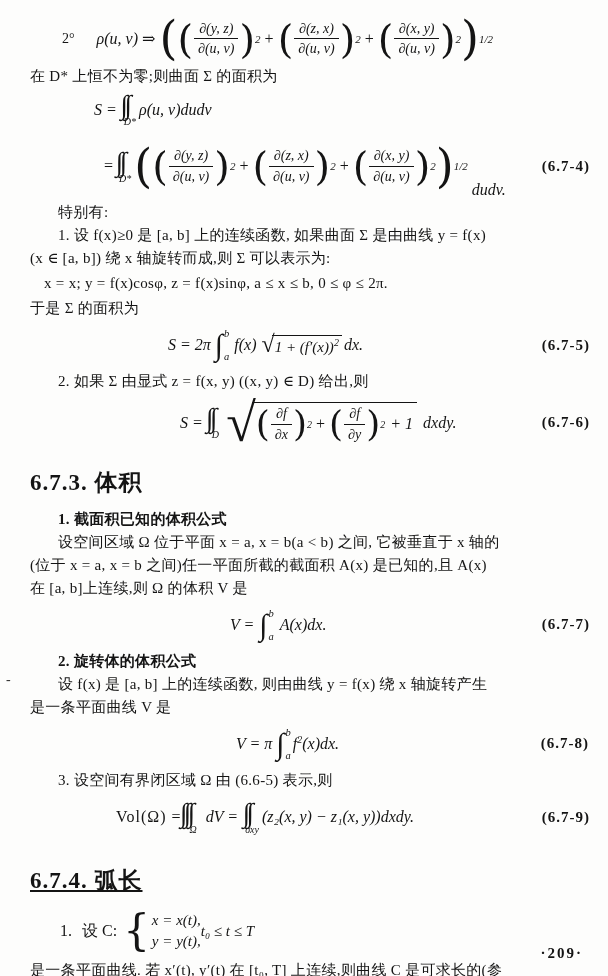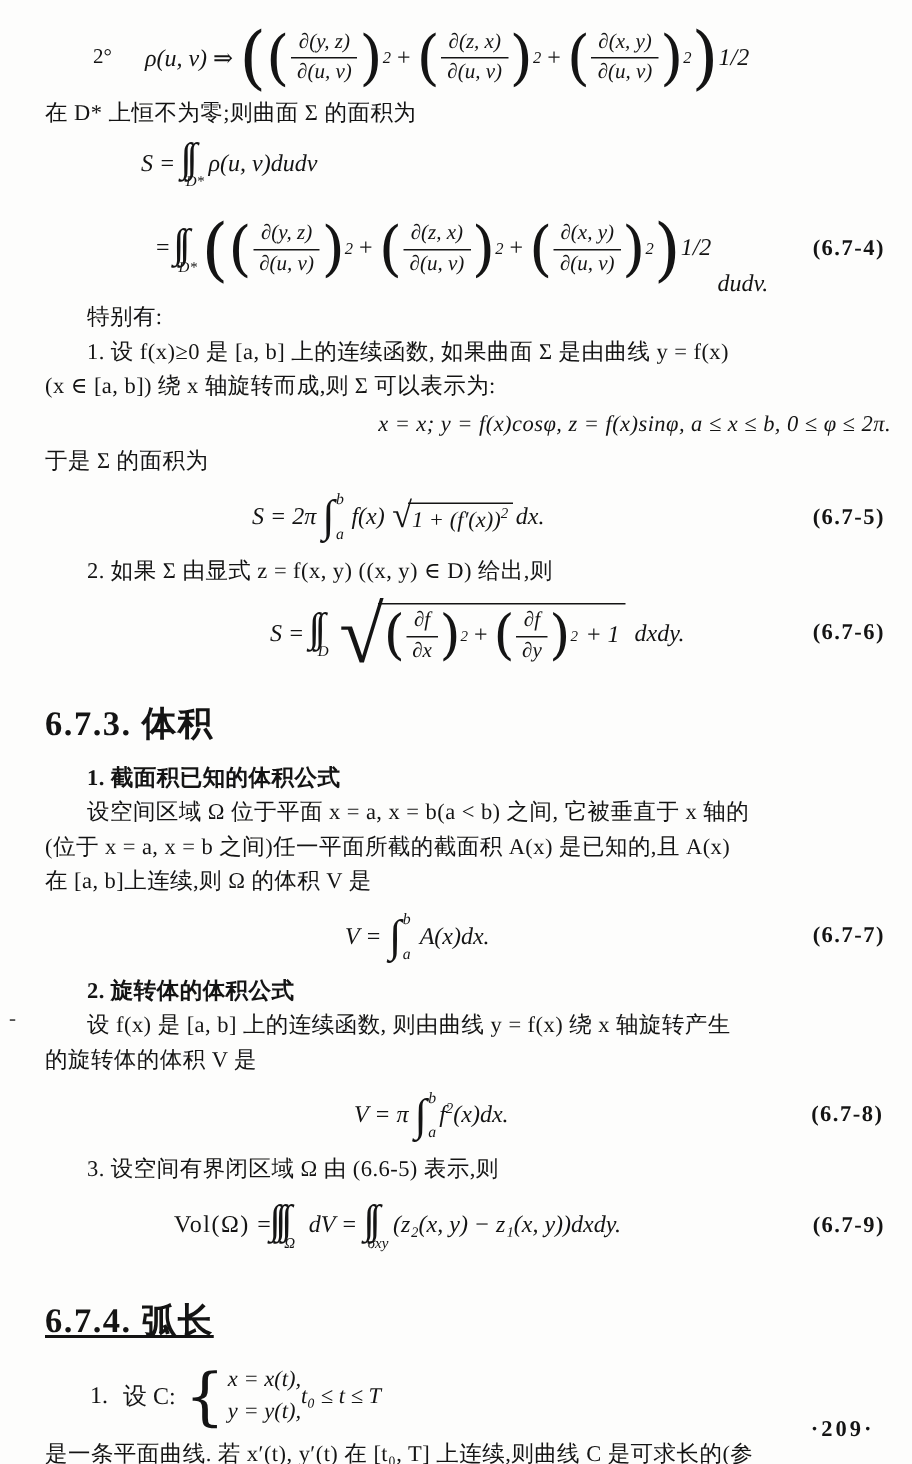--- a/index.html
+++ b/index.html
@@ -10,21 +10,21 @@
     font-family:"Liberation Serif","DejaVu Serif",serif;
     color:#141414;
     overflow:hidden;
     box-sizing:border-box;
     padding:16px 14px 0 30px;
   }
   .ln{font-size:15px;line-height:23px;white-space:nowrap;letter-spacing:0.3px;}
   .ind{padding-left:28px;}
   .ind2{padding-left:14px;}
   .hd{font-size:23px;font-weight:bold;letter-spacing:1px;margin:14px 0 10px 0;white-space:nowrap;}
-  .it{font-style:italic;text-align:right;}
+  .it{}
   .bold{font-weight:bold;}
 
   
   .disp{display:flex;align-items:center;white-space:nowrap;margin:6px 0;}
   .disp .eqc-left{margin:0;display:inline-flex;align-items:center;white-space:nowrap;}
   .tag{margin-left:auto;font-weight:bold;font-size:15px;letter-spacing:1px;padding-right:4px;}
 
   .m{font-style:italic;font-size:16px;}
   .mu{font-style:normal;font-size:16px;}
   .mlabel{font-style:normal;font-size:14px;margin-right:22px;}
@@ -32,21 +32,21 @@
   
   .frac{display:inline-block;text-align:center;vertical-align:middle;font-style:italic;font-size:14px;line-height:1.25;margin:0 1px;}
   .frac .num{display:block;border-bottom:1.4px solid #141414;padding:0 4px 1px;}
   .frac .den{display:block;padding:1px 4px 0;}
 
   
   .bp,.bp2{font-style:normal;line-height:0.9;vertical-align:middle;font-family:"DejaVu Serif",serif;}
   .bp{font-size:46px;}   
   .bp2{font-size:40px;}  
   .ps2{font-size:11px;font-style:italic;vertical-align:15px;}
-  .psH{font-size:16px;font-style:italic;vertical-align:20px;letter-spacing:0;}
+  .psH{font-size:11px;font-style:italic;vertical-align:20px;letter-spacing:0;}
   .mplus{font-style:normal;font-size:16px;margin:0 4px;vertical-align:middle;}
 
   
   .bigop{display:inline-flex;flex-direction:column;align-items:center;vertical-align:middle;margin:0 3px;}
   .iint{font-size:27px;letter-spacing:-0.42em;padding-right:0.42em;line-height:1;font-style:normal;}
   .opsub{font-size:10px;font-style:italic;margin-top:-3px;}
   .intgrp{display:inline-flex;align-items:center;vertical-align:middle;margin:0 2px;}
   .intsign{font-size:30px;line-height:1;font-style:normal;}
   .intlims{display:inline-flex;flex-direction:column;justify-content:space-between;height:34px;font-size:10.5px;font-style:italic;margin-left:1px;}
 
@@ -236,21 +236,21 @@
             <span class="lo">a</span>
           </span>
       </span>
       <span class="m" style="margin-left:4px;text-align:right;">A(x)dx.</span>
     </span>
     <span class="tag">(6.7-7)</span>
   </div>
 
   <div class="ln ind bold">2. 旋转体的体积公式</div>
   <div class="ln ind">设 f(x) 是 [a, b] 上的连续函数, 则由曲线 y = f(x) 绕 x 轴旋转产生</div>
-  <div class="ln">的旋转体的体积 V 是</div>
+  <div class="ln">是一条平面曲线 V 是</div>
 
   <div class="disp" style="margin:8px 1px;">
     <span class="eqc-left" style="margin-left:205px;">
       <span class="m" style="margin-right:2px;">V = π</span>
       <span class="intgrp">
         <span class="intsign">∫</span>
         <span class="intlims">
             <span class="hi">b</span>
             <span class="lo">a</span>
           </span>

